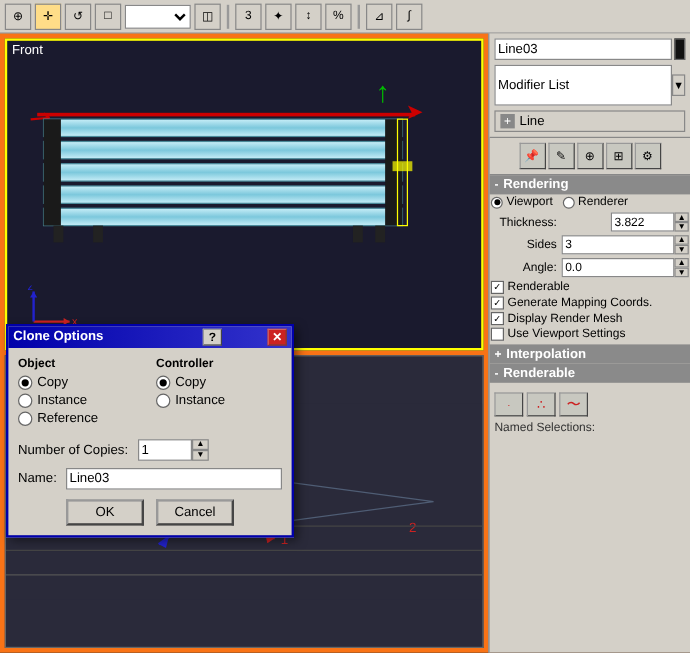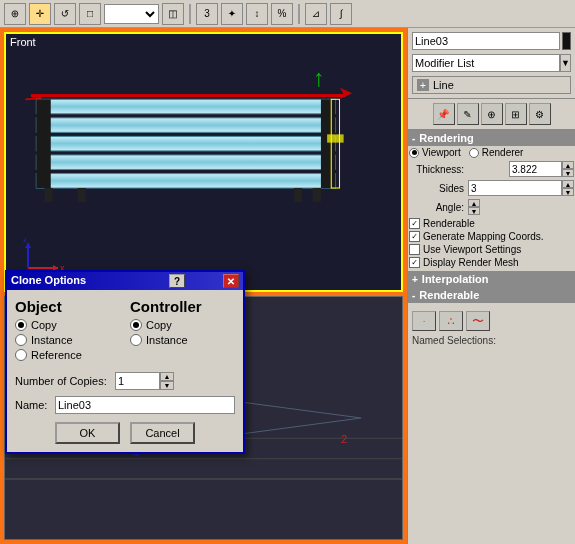--- a/index.html
+++ b/index.html
@@ -126,21 +126,21 @@
       border: 1px solid #666;
       margin-left: 2px;
     }
     .modifier-list-row {
       display: flex;
       align-items: center;
       margin-bottom: 4px;
     }
     .modifier-dropdown {
       flex: 1;
-      height: 18px;
+      height: 34px;
       background: #fff;
       border: 1px solid #888;
       font-size: 11px;
       padding: 0 2px;
     }
     .modifier-arrow {
       width: 14px;
       height: 18px;
       background: #d4d0c8;
       border: 1px solid #888;
@@ -371,21 +371,21 @@
     }
     .dialog-two-col {
       display: flex;
       gap: 10px;
       margin-bottom: 8px;
     }
     .dialog-group {
       flex: 1;
     }
     .dialog-group-label {
-      font-size: 15px;
+      font-size: 10px;
       font-weight: bold;
       margin-bottom: 4px;
     }
     .dialog-radio-row {
       display: flex;
       align-items: center;
       margin-bottom: 3px;
       font-size: 11px;
     }
     .dialog-radio {
@@ -632,40 +632,41 @@
       <div class="number-input-row">
         <span class="number-label">Sides</span>
         <input class="number-input" value="3" style="width: 50px;">
         <div class="number-spinner">
           <div class="spinner-up">▲</div>
           <div class="spinner-down">▼</div>
         </div>
       </div>
       <div class="number-input-row">
         <span class="number-label">Angle:</span>
+        <input class="number-input" value="0.0" style="width: 50px;">
         <div class="number-spinner">
           <div class="spinner-up">▲</div>
           <div class="spinner-down">▼</div>
         </div>
       </div>
       <div class="checkbox-row">
         <div class="checkbox-item checked"></div>
         <span>Renderable</span>
       </div>
       <div class="checkbox-row">
         <div class="checkbox-item checked"></div>
         <span>Generate Mapping Coords.</span>
       </div>
       <div class="checkbox-row">
+        <div class="checkbox-item checked"></div>
+        <span>Display Render Mesh</span>
+      </div>
+      <div class="checkbox-row">
         <div class="checkbox-item"></div>
         <span>Use Viewport Settings</span>
-      </div>
-      <div class="checkbox-row">
-        <div class="checkbox-item checked"></div>
-        <span>Display Render Mesh</span>
       </div>
     </div>
 
     <div class="section-header">
       <span class="toggle">+</span>
       <span>Interpolation</span>
     </div>
 
     <div class="section-header">
       <span class="toggle">-</span>

